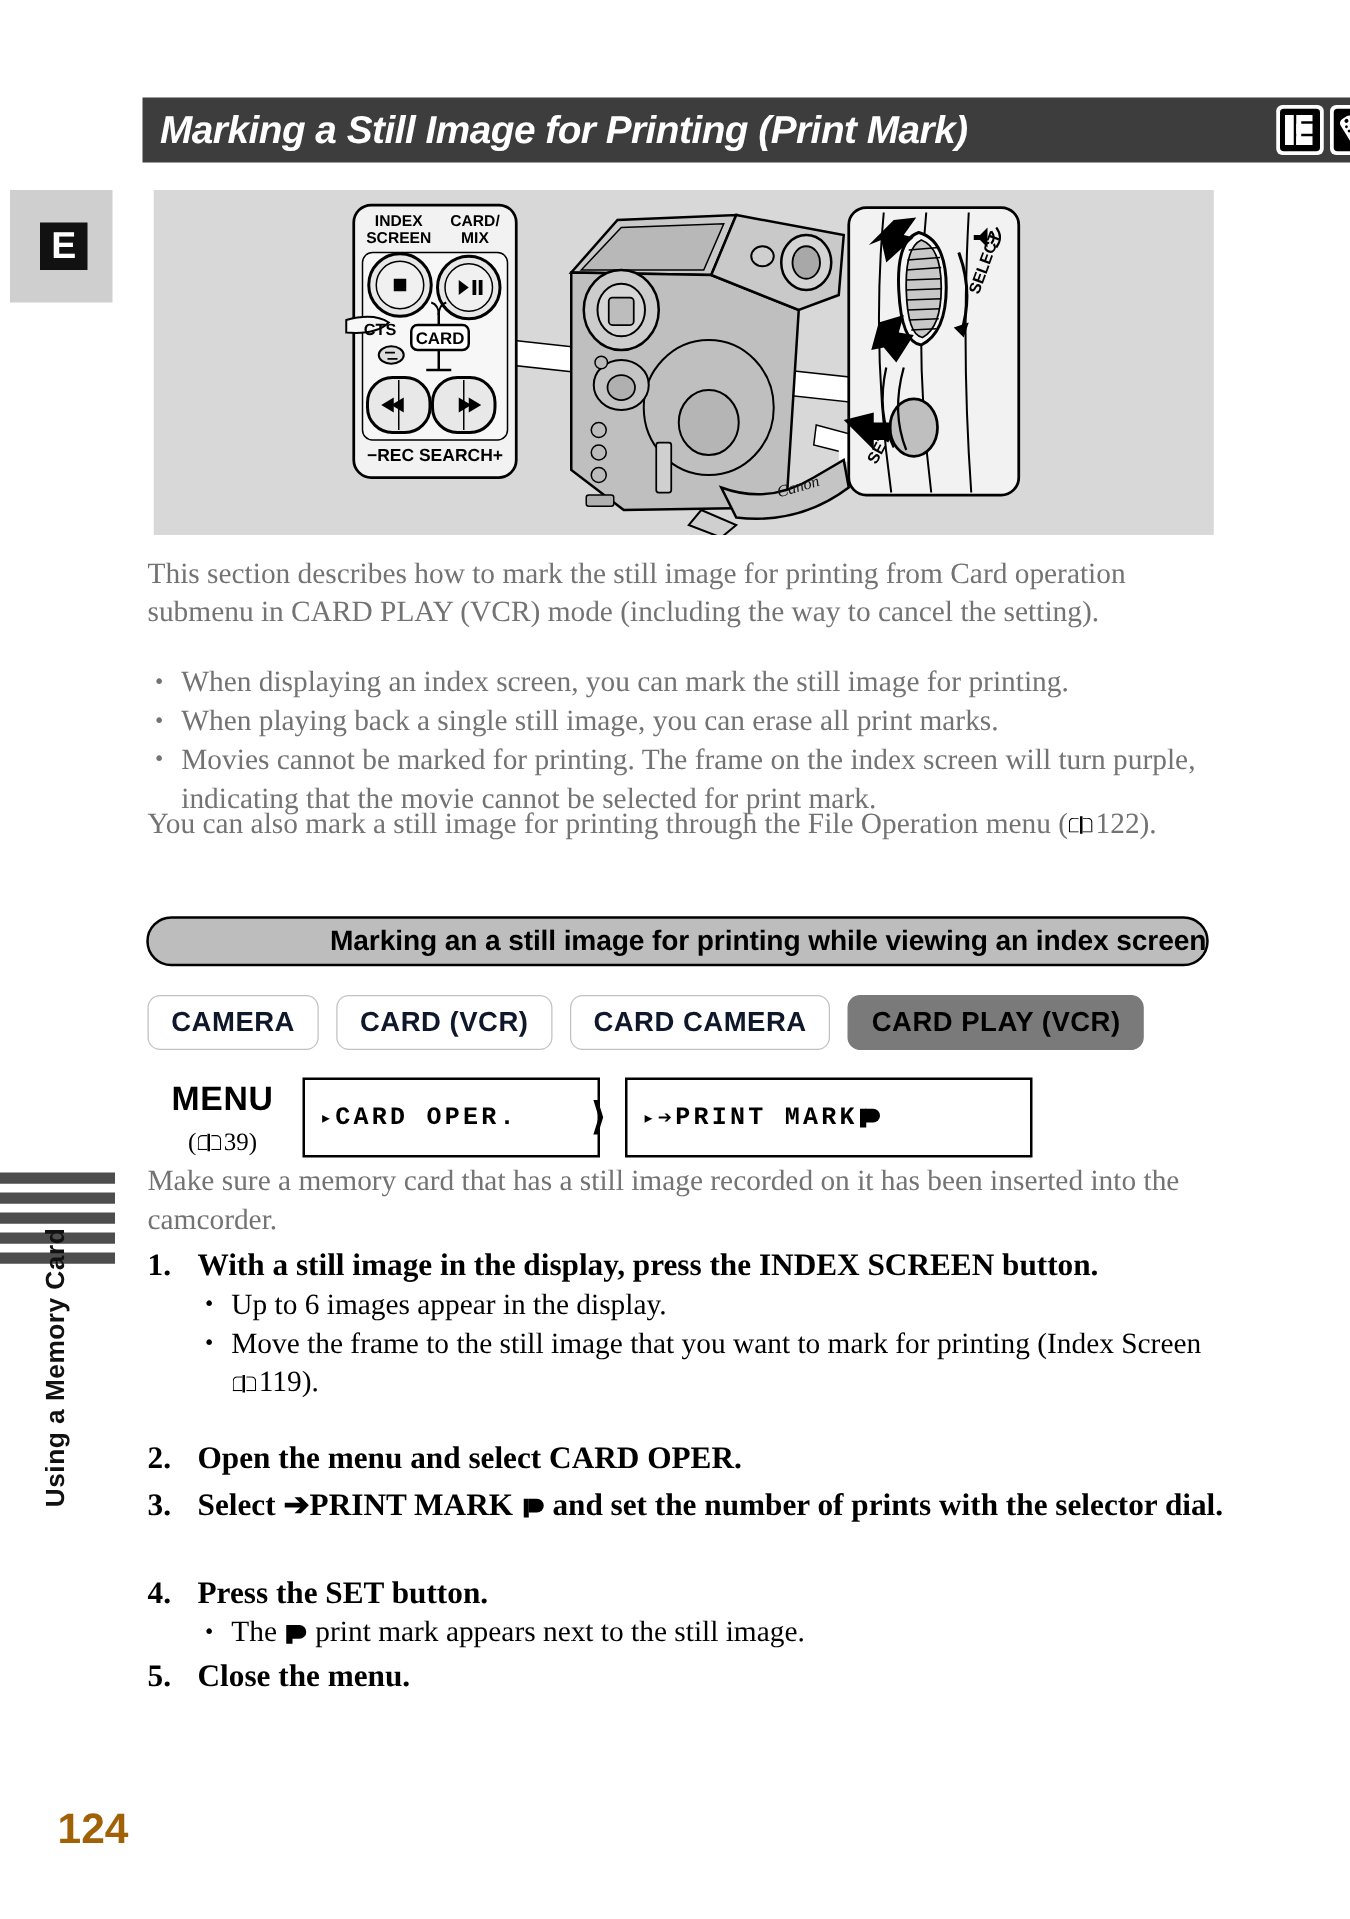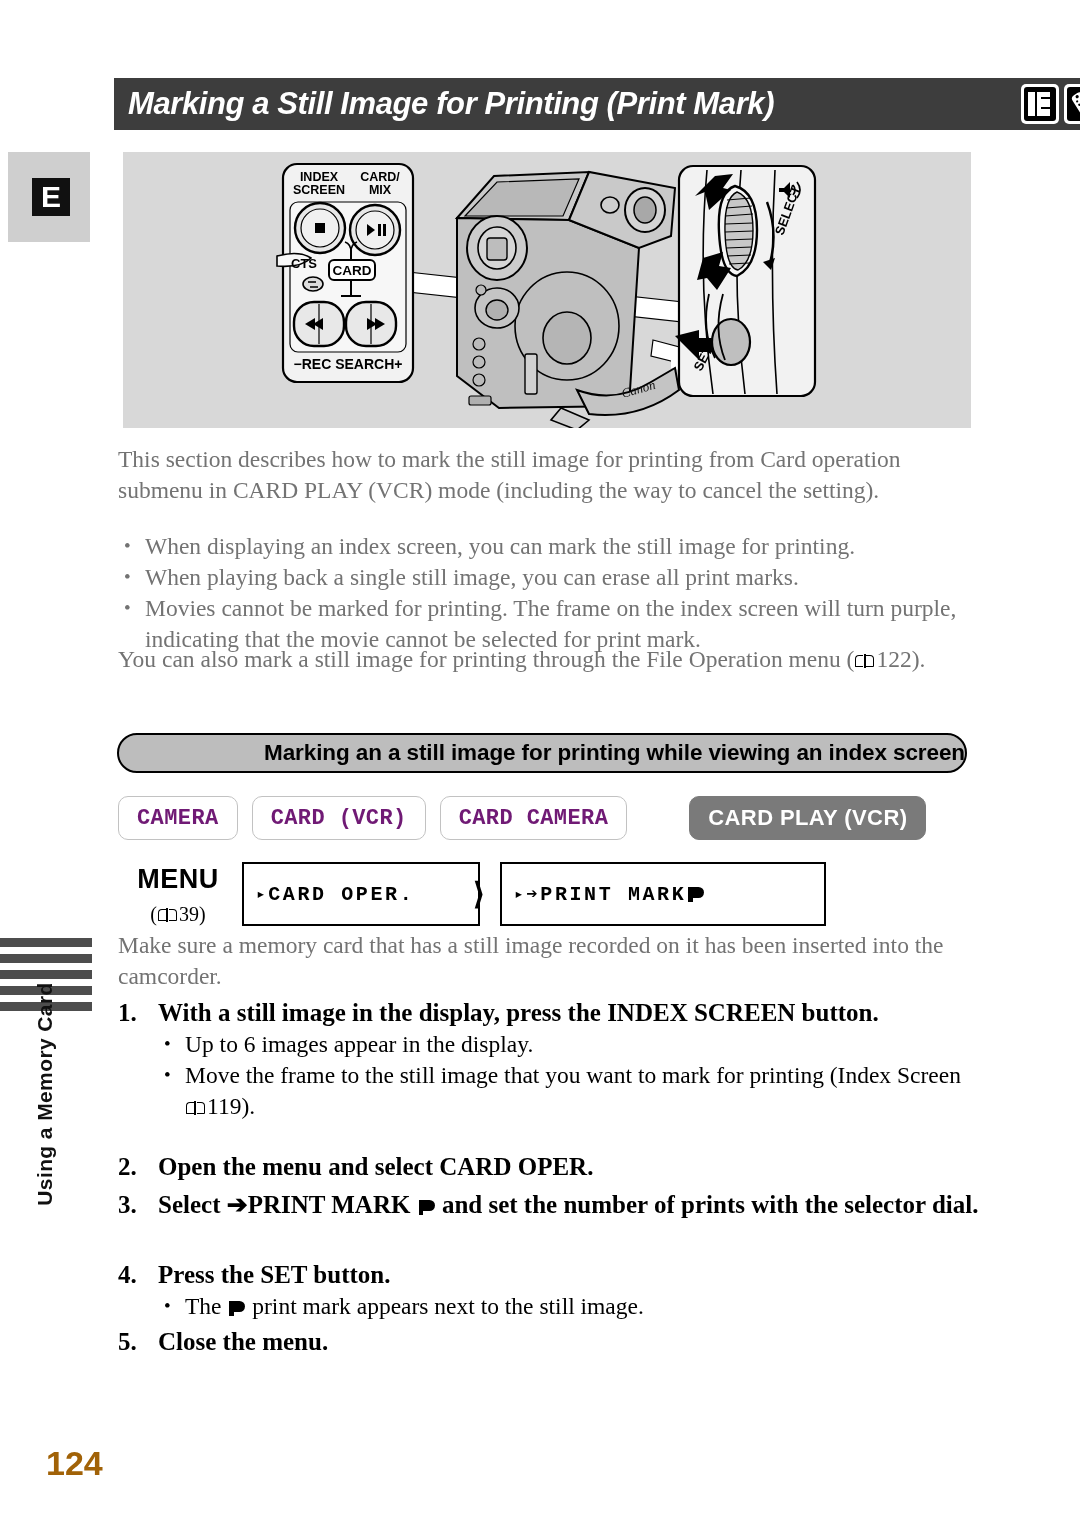--- a/index.html
+++ b/index.html
@@ -223,28 +223,26 @@
     font-family: "Liberation Sans", sans-serif;
     font-weight: bold;
     font-size: 22px;
     letter-spacing: 0.4px;
     white-space: nowrap;
     padding: 0 18px;
   }
   .mode-pill.off {
     background: #ffffff;
     border: 1.6px solid #c2c2c2;
-    color: #701a75;
-    font-family: Liberation Mono, monospace;
+    color: #0f172a;
   }
   .mode-pill.on {
     background: #7a7a7a;
     border: 1.6px solid #7a7a7a;
-    color: #ffffff;
-    margin-left: 48px;
+    color: #000000;
   }
 
   
   #menu-row {
     position: absolute;
     left: 118px;
     top: 862px;
     width: 854px;
     height: 68px;
   }

